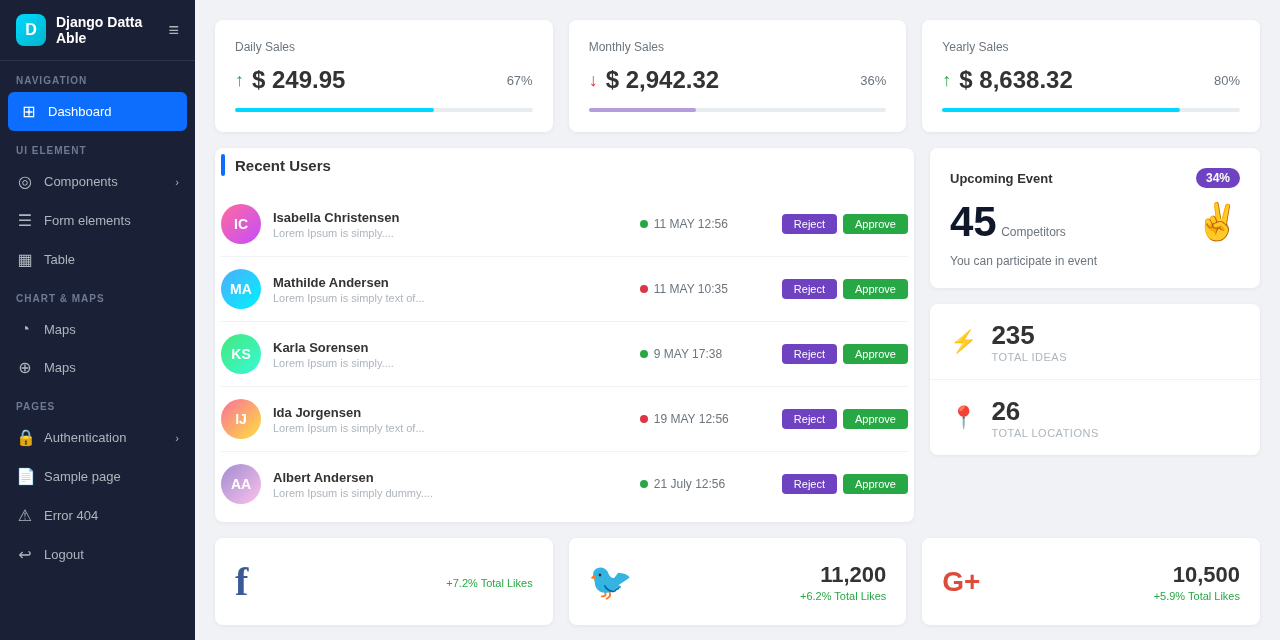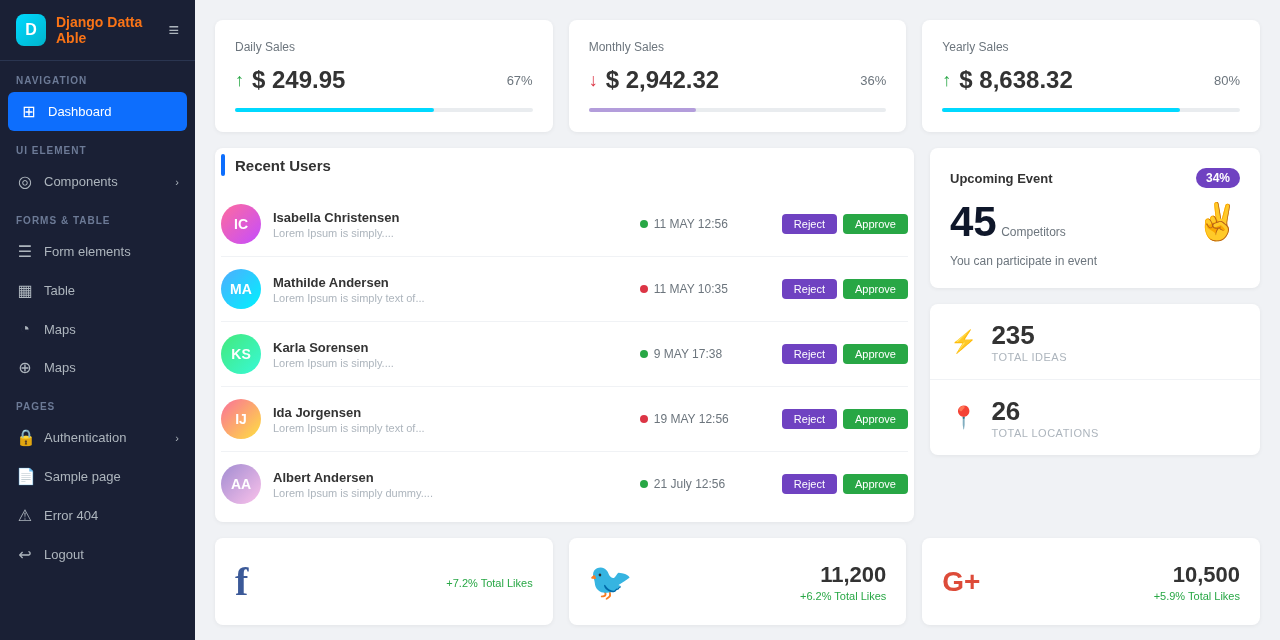--- a/index.html
+++ b/index.html
@@ -28,21 +28,21 @@
       align-items: center;
       gap: 10px;
     }
     .sidebar-logo {
       width: 32px; height: 32px;
       background: linear-gradient(135deg, #00d9ff, #00b4cc);
       border-radius: 8px;
       display: flex; align-items: center; justify-content: center;
       color: white; font-size: 16px; font-weight: bold;
     }
-    .sidebar-title { color: #f97316; font-size: 14px; font-weight: 600; }
+    .sidebar-title { color: #ffffff; font-size: 14px; font-weight: 600; }
     .sidebar-toggle { cursor: pointer; color: #adb5bd; font-size: 18px; }
 
     .nav-section-label {
       font-size: 10px;
       font-weight: 700;
       letter-spacing: 1px;
       color: #6c7a96;
       padding: 14px 16px 6px;
       text-transform: uppercase;
     }
@@ -265,32 +265,32 @@
   </div>
 
   <div class="nav-section-label">UI ELEMENT</div>
 
   <div class="nav-item">
     <span class="nav-icon">◎</span>
     <span>Components</span>
     <span class="nav-chevron">›</span>
   </div>
 
-  <div class="nav-section-label">FORMS &amp; TABLE</div>
 
   <div class="nav-item">
     <span class="nav-icon">☰</span>
     <span>Form elements</span>
   </div>
 
   <div class="nav-item">
     <span class="nav-icon">▦</span>
     <span>Table</span>
   </div>
 
+  <div class="nav-section-label">CHART &amp; MAPS</div>
 
   <div class="nav-item">
     <span class="nav-icon">◔</span>
     <span>Maps</span>
   </div>
 
   <div class="nav-item">
     <span class="nav-icon">⊕</span>
     <span>Maps</span>
   </div>

